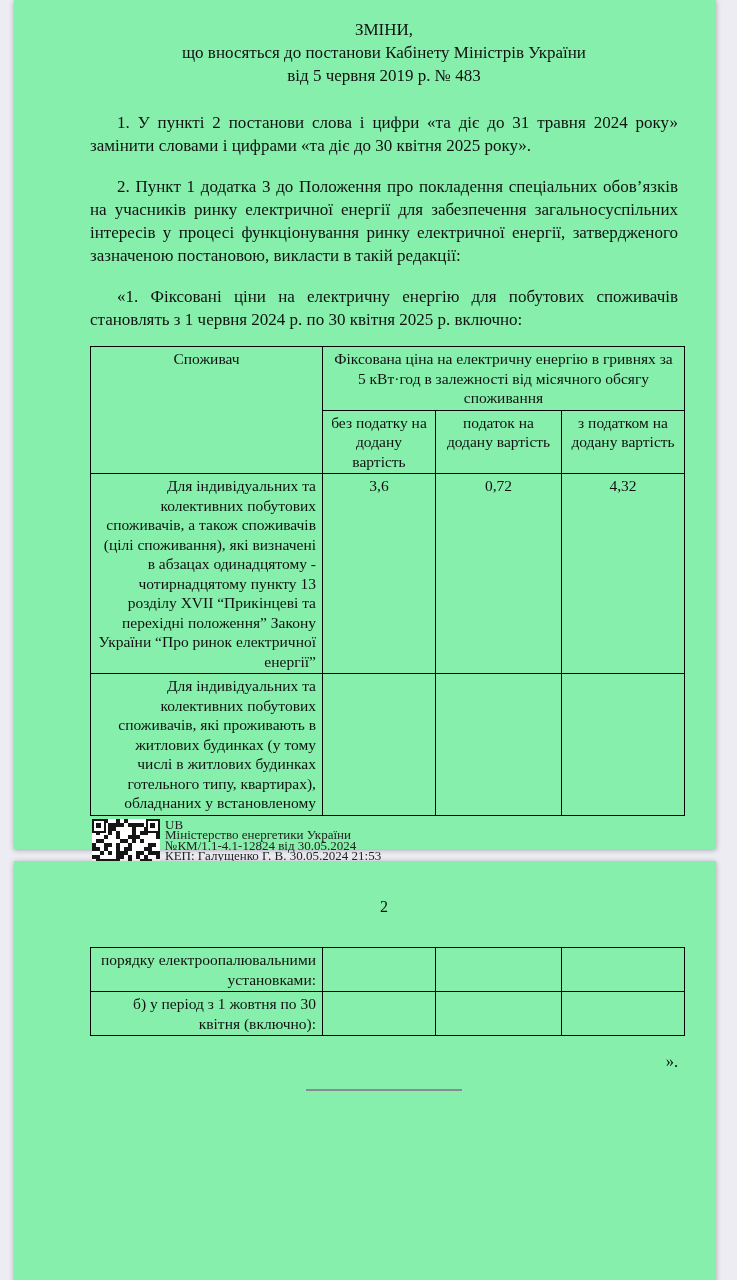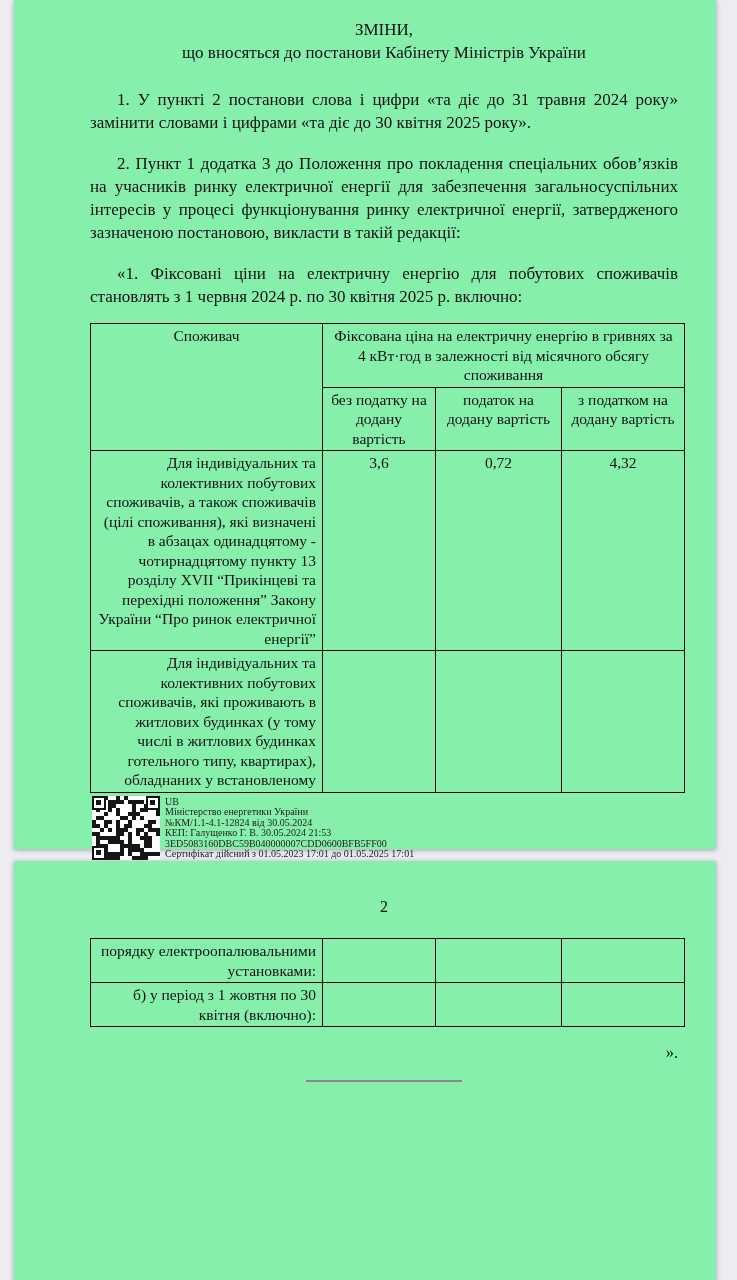--- a/index.html
+++ b/index.html
@@ -46,55 +46,56 @@
   .qr{
     position:relative;width:68px;height:64px;flex:0 0 auto;
     display:grid;grid-template-columns:repeat(17,1fr);grid-auto-rows:1fr;
     background:#fff;
   }
   .qr i{display:block;}
   .qr i.b{background:#161616;}
   .finder{position:absolute;width:14px;height:14px;border:2.5px solid #141414;background:#fff;box-sizing:border-box;}
   .finder::after{content:"";position:absolute;left:2px;top:2px;width:5px;height:5px;background:#141414;}
   .finder.tl{left:0;top:0;} .finder.tr{right:0;top:0;} .finder.bl{left:0;bottom:0;}
-  .stamp-lines{font-size:10px;line-height:10.5px;padding-top:1px;color:#222;}
+  .stamp-lines{font-size:13px;line-height:10.5px;padding-top:1px;color:#222;}
 
   .page-number{text-align:center;font-size:16px;margin-top:37px;}
-  #page2 table.doc-table{margin-top:22px;}
+  #page2 table.doc-table{margin-top:31px;}
 
   .closing{ text-align:right;font-size:16.5px;margin-top:16px;padding-right:0px;}
   .separator{width:156px;border-top:2.5px solid #8a8a92;margin:17px auto 0 auto;}
 </style>
 </head>
 <body>
 
 <div class="viewport">
 
   <div class="page" id="page1">
 
     <div class="title-block">
       <div>ЗМІНИ,</div>
       <div>що вносяться до постанови Кабінету Міністрів України</div>
+      <div>від 5 червня 2019 р. № 483</div>
     </div>
 
     <p class="body-par first">1. У пункті 2 постанови слова і цифри «та діє до 31 травня 2024 року» замінити словами і цифрами «та діє до 30 квітня 2025 року».</p>
     <p class="body-par">2. Пункт 1 додатка 3 до Положення про покладення спеціальних обов’язків на учасників ринку електричної енергії для забезпечення загальносуспільних інтересів у процесі функціонування ринку електричної енергії, затвердженого зазначеною постановою, викласти в такій редакції:</p>
     <p class="body-par">«1. Фіксовані ціни на електричну енергію для побутових споживачів становлять з 1 червня 2024 р. по 30 квітня 2025 р. включно:</p>
 
     <table class="doc-table">
       <colgroup>
         <col style="width:232px">
           <col style="width:113px">
           <col style="width:126px">
           <col style="width:123px">
       </colgroup>
       <tbody>
         <tr>
           <td class="hdr" rowspan="2">Споживач</td>
-          <td class="hdr" colspan="3">Фіксована ціна на електричну енергію в гривнях за 4 кВт·год в залежності від місячного обсягу споживання</td>
+          <td class="hdr" colspan="3">Фіксована ціна на електричну енергію в гривнях за 5 кВт·год в залежності від місячного обсягу споживання</td>
         </tr>
         <tr>
           <td class="hdr">без податку на додану вартість</td>
           <td class="hdr">податок на додану вартість</td>
           <td class="hdr">з податком на додану вартість</td>
         </tr>
         <tr>
           <td class="lbl">Для індивідуальних та колективних побутових споживачів, а також споживачів (цілі споживання), які визначені в абзацах одинадцятому - чотирнадцятому пункту 13 розділу XVII “Прикінцеві та перехідні положення” Закону України “Про ринок електричної енергії”</td>
           <td class="val">3,6</td>
           <td class="val">0,72</td>

